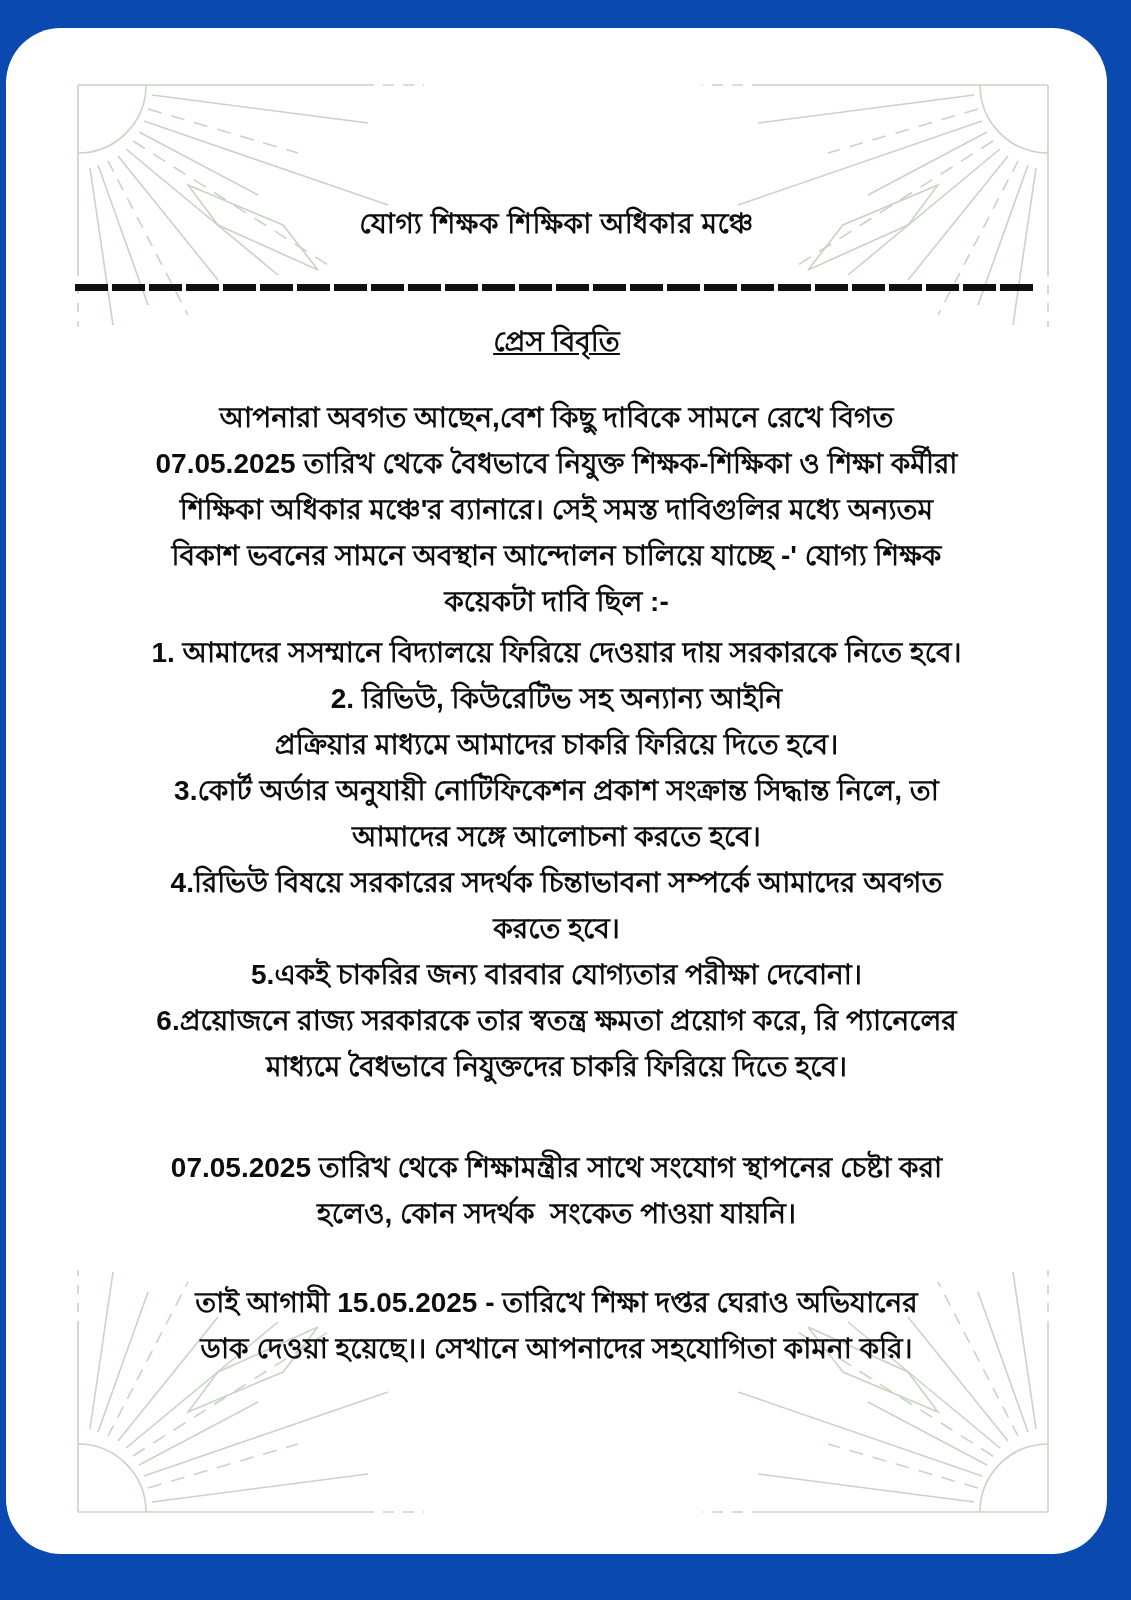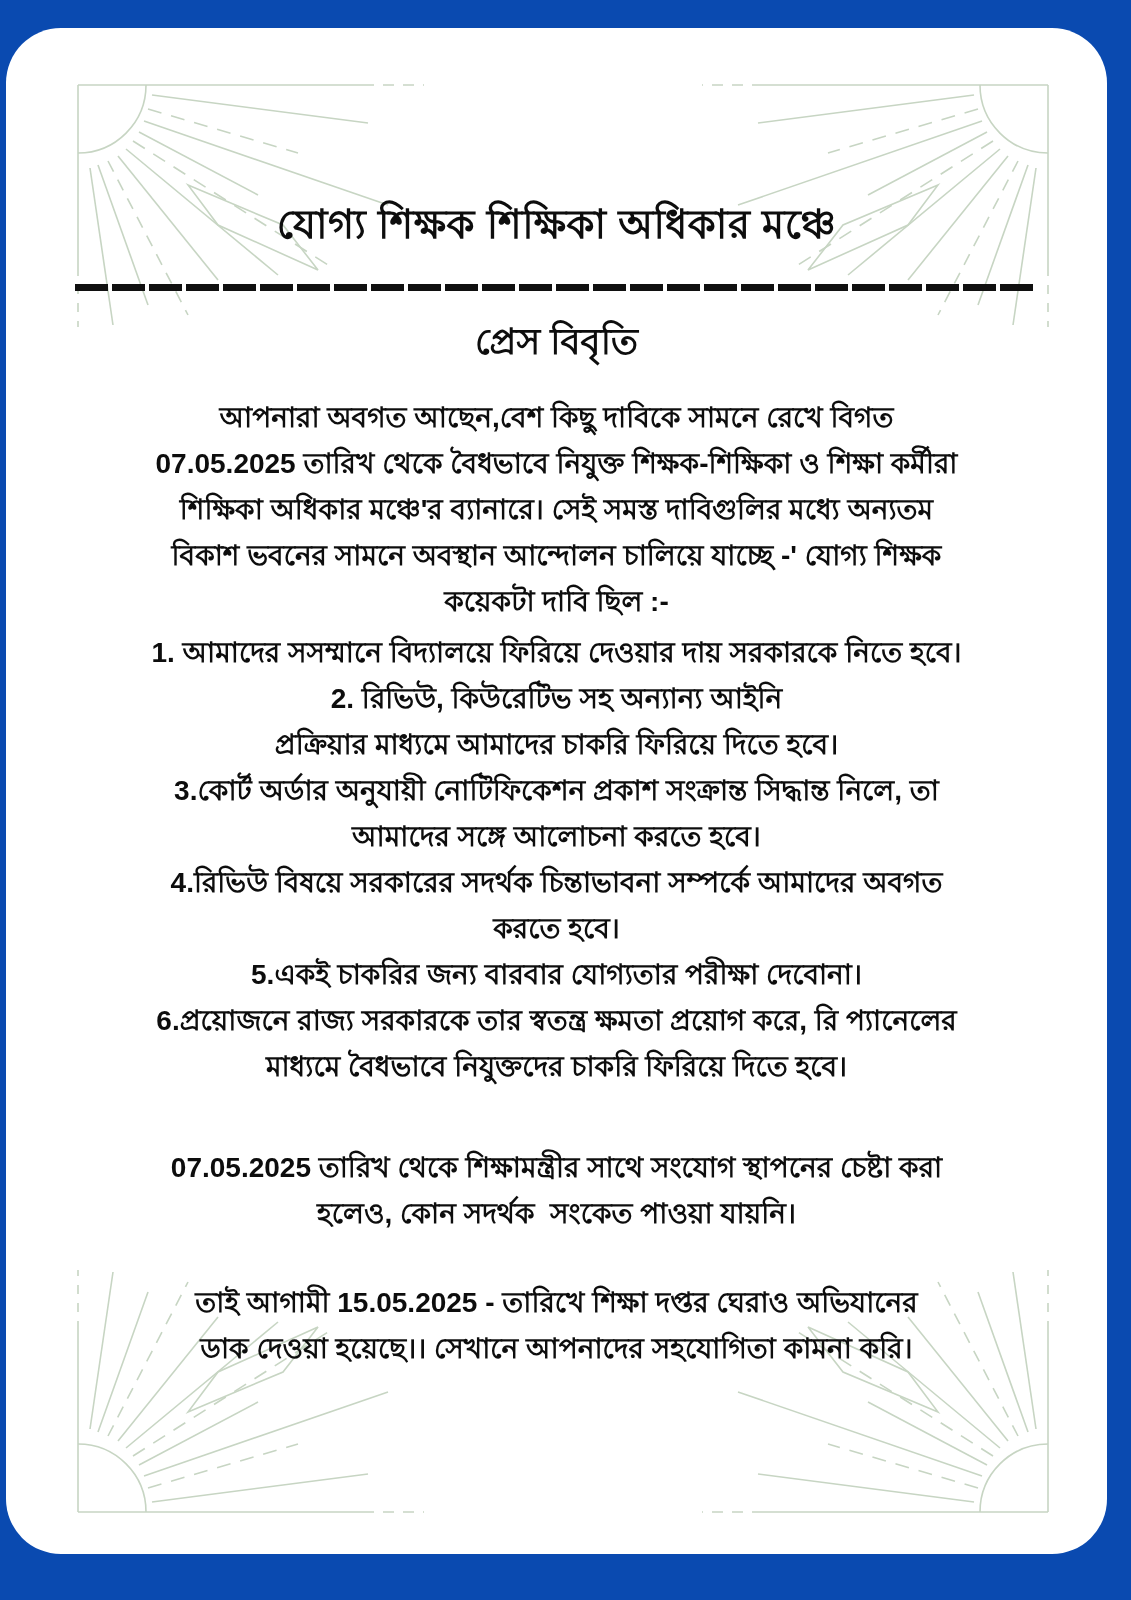--- a/index.html
+++ b/index.html
@@ -33,33 +33,34 @@
   .orn-bl{left:62px;bottom:32px;transform:scaleY(-1);}
   .orn-br{right:49px;bottom:32px;transform:scale(-1,-1);}
   .content{
     position:absolute;left:0;right:0;top:0;
     text-align:center;
     color:var(--ink);
     font-weight:700;
   }
   .title{
     margin-top:170px;
-    font-size:40px;
+    font-size:28px;
     line-height:52px;
     letter-spacing:0.5px;
   }
   .divider{
     margin:34px auto 0 69px;
     width:958px;height:7px;
     background:repeating-linear-gradient(90deg,#101010 0 33px, rgba(16,16,16,0) 33px 37px);
   }
   .subtitle{
     margin-top:26px;
-    font-size:36px;
+    font-size:28px;
     line-height:50px;
+    text-decoration:underline;
   }
   .para{font-size:28px;line-height:46px;}
   .p-intro{margin-top:28px;}
   .p-demands{margin-top:5px;}
   .p-followup{margin-top:55px;text-align:center;}
   .p-cta{margin-top:43px;}
   .line{white-space:pre-wrap;}
 </style>
 </head>
 <body>

